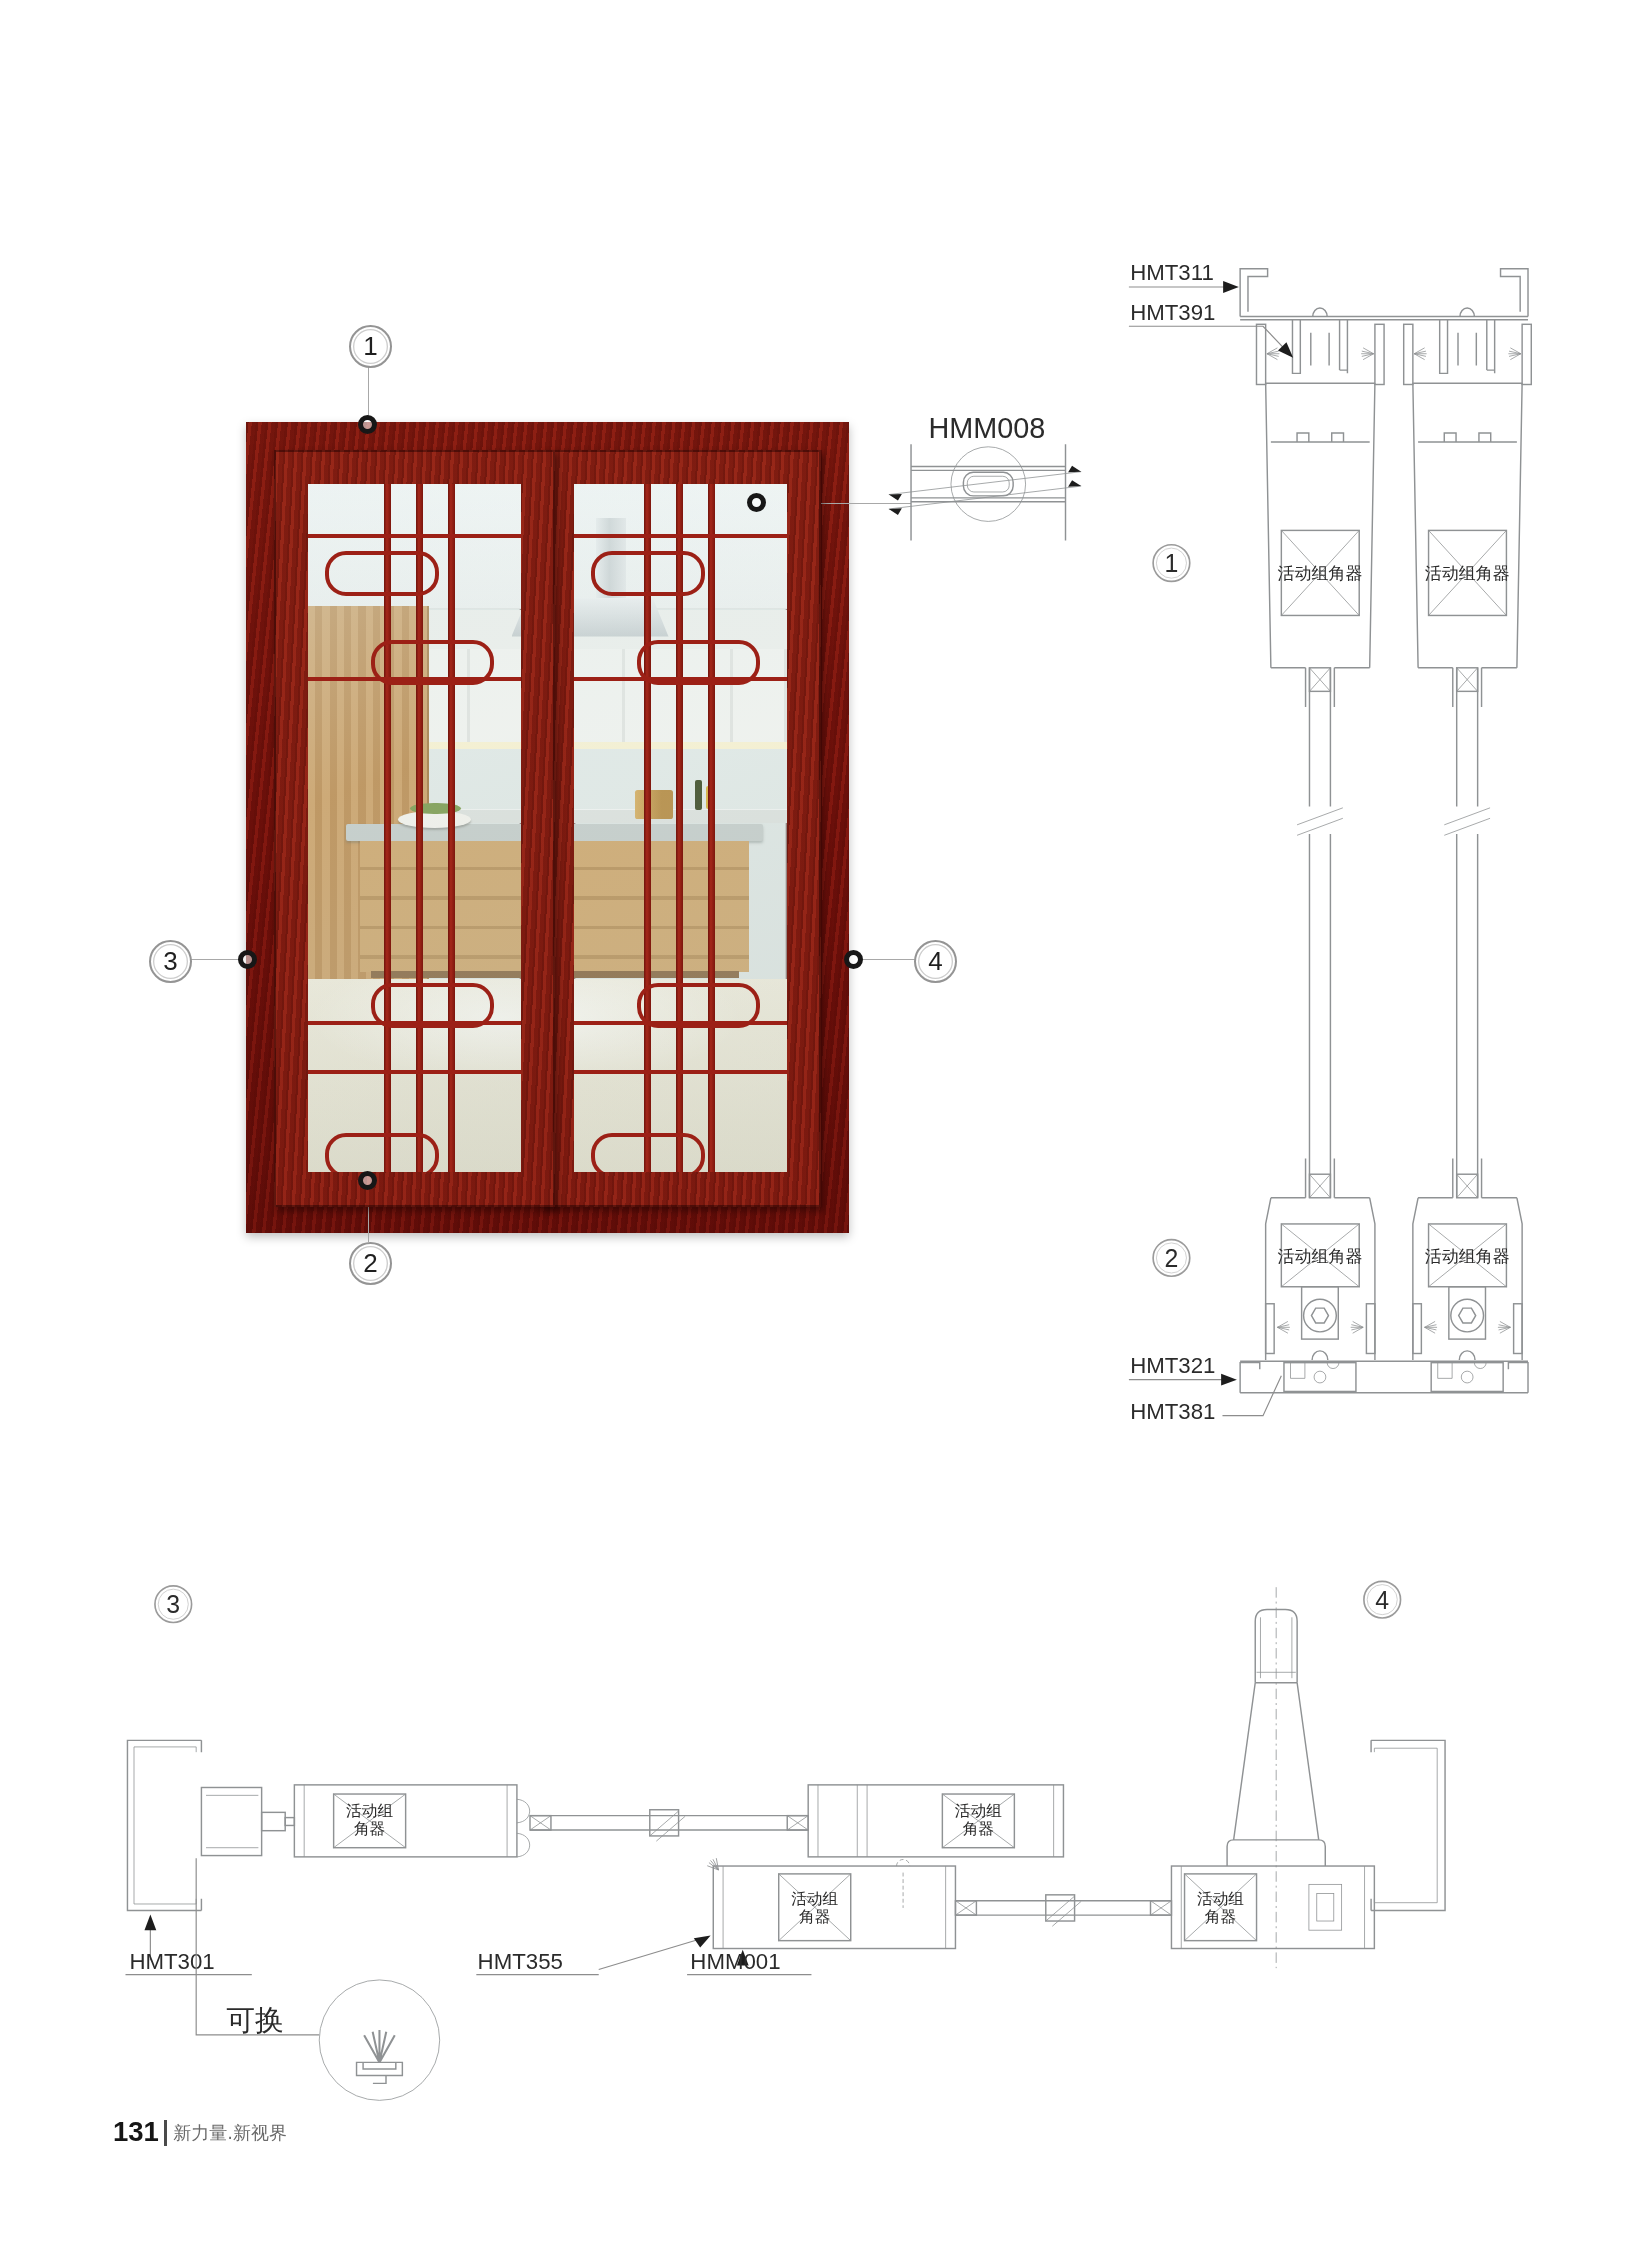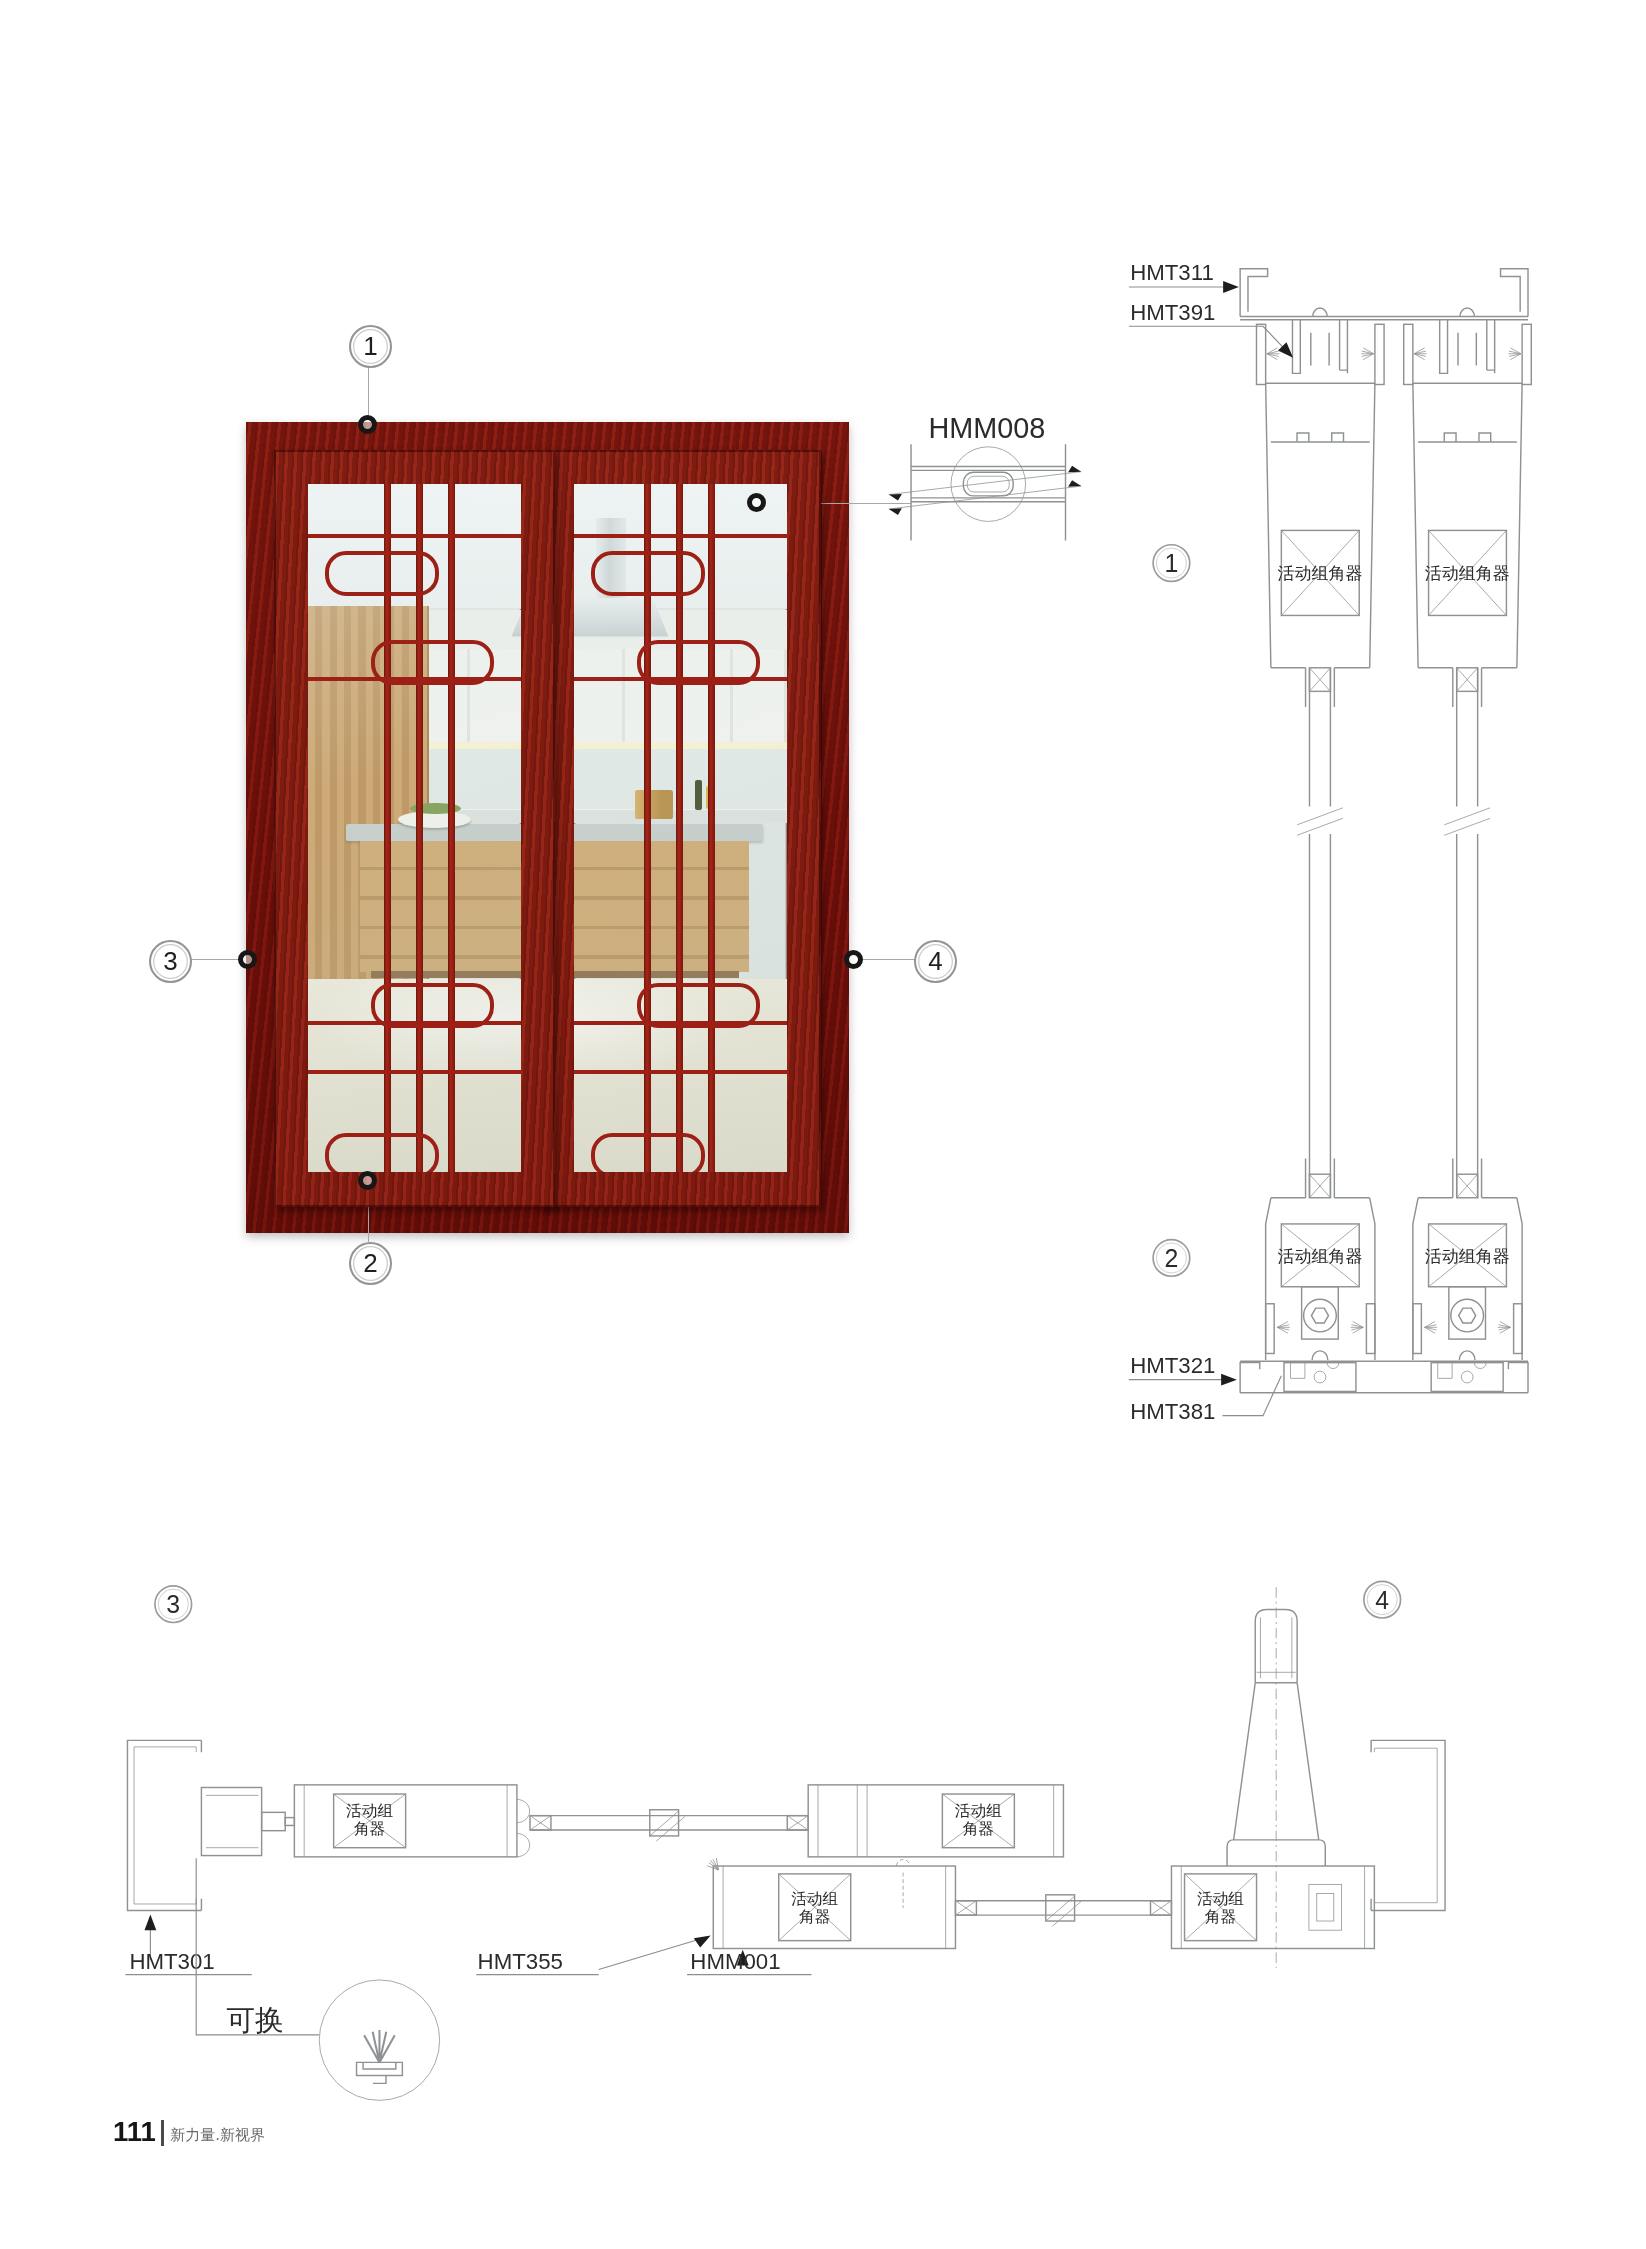--- a/index.html
+++ b/index.html
@@ -76,21 +76,21 @@
   svg.tech .cjk{font-size:26px;font-family:"DejaVu Sans","Liberation Sans",sans-serif;}
   svg.tech .cjk-s{font-size:24px;font-family:"DejaVu Sans","Liberation Sans",sans-serif;}
   svg.tech .big{font-size:44px;}
   svg.tech .cnum{font-size:38px;}
   svg.tech .ccirc{stroke:#9b9b9b;stroke-width:2.5px;fill:#fff;}
   svg.tech .ccirc2{stroke:#cdcdcd;stroke-width:1.4px;fill:none;}
   
   .footer{position:absolute;left:113px;top:2118px;display:flex;align-items:flex-end;}
   .footer .num{font-size:27.5px;font-weight:bold;color:#161616;line-height:1;}
   .footer .bar{width:2.6px;height:26px;background:#4a4a4a;margin:0 6.5px 0 5.2px;}
-  .footer .tag{font-size:15px;color:#6a6a6a;line-height:1.4;font-family:"DejaVu Sans","Liberation Sans",sans-serif;}
+  .footer .tag{font-size:18px;color:#6a6a6a;line-height:1.4;font-family:"DejaVu Sans","Liberation Sans",sans-serif;}
 </style>
 </head>
 <body>
 
 <div class="page">
 
   <div class="door">
     <div class="opening">
 
       <div class="panel panel-right">
@@ -429,19 +429,19 @@
     <path class="ld" d="M765,650 L925,602"></path>
     <path class="ah" d="M0,0 l-26,-2 l6,16 z" transform="translate(936,598) rotate(-14)"></path>
 
     <path class="ld" d="M985,640 V634"></path>
     <path class="ah" d="M985,620 l-9,24 h18 z"></path>
     <text class="lblt" x="905" y="650">HMM001</text>
     <path class="ld" d="M900,658 H1090"></path>
   </svg>
 
   <div class="footer">
-    <span class="num">111</span>
+    <span class="num">131</span>
     <span class="bar"></span>
     <span class="tag">新力量.新视界</span>
   </div>
 
 </div>
 
 
 </body></html>

